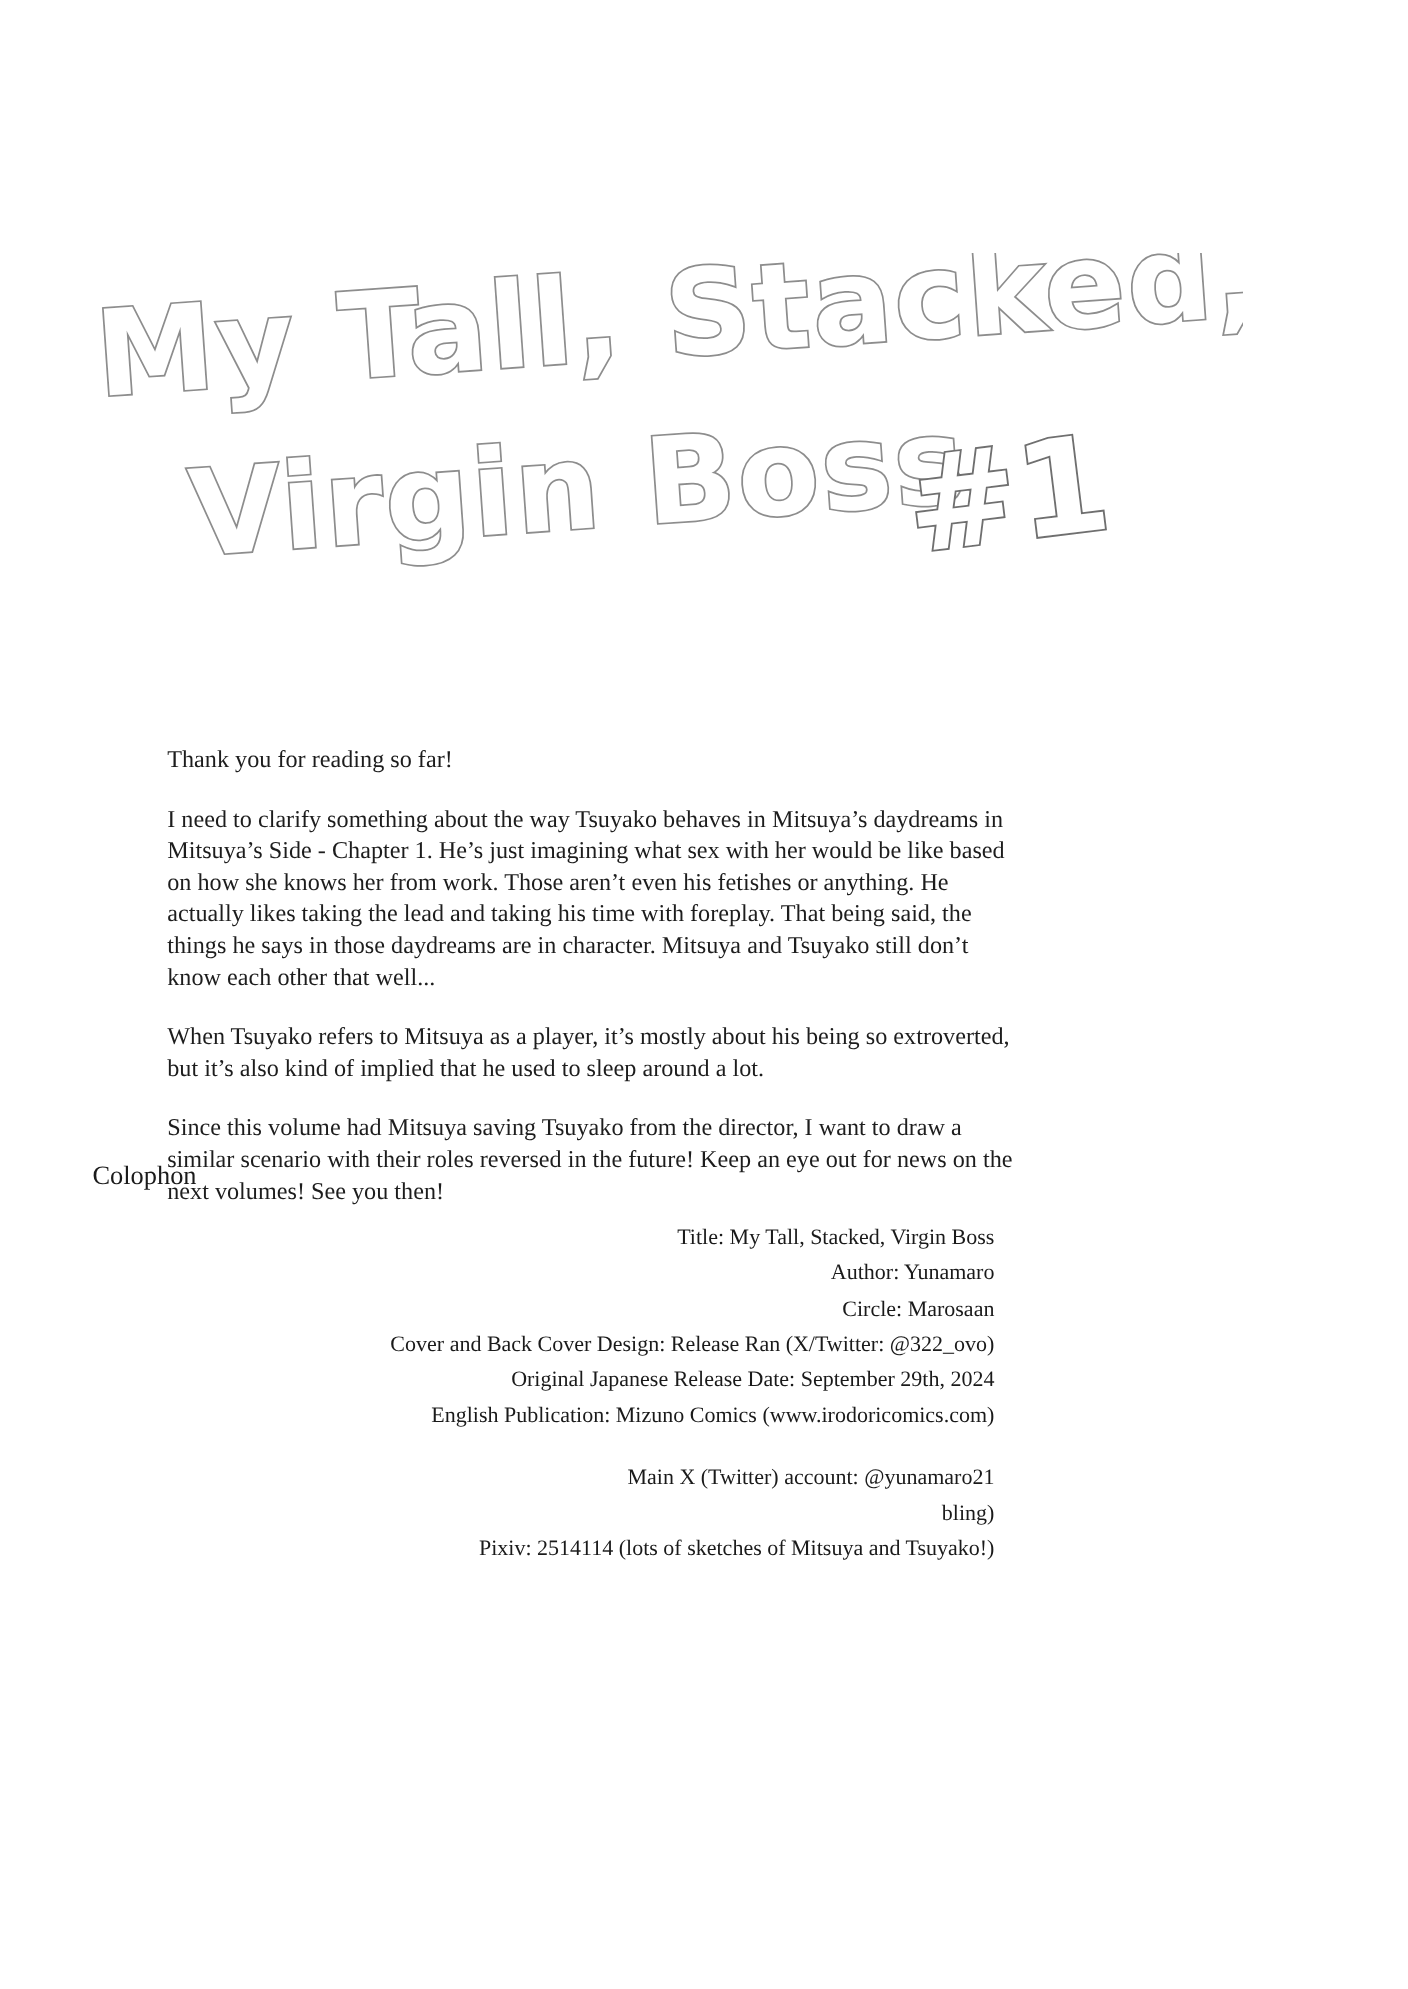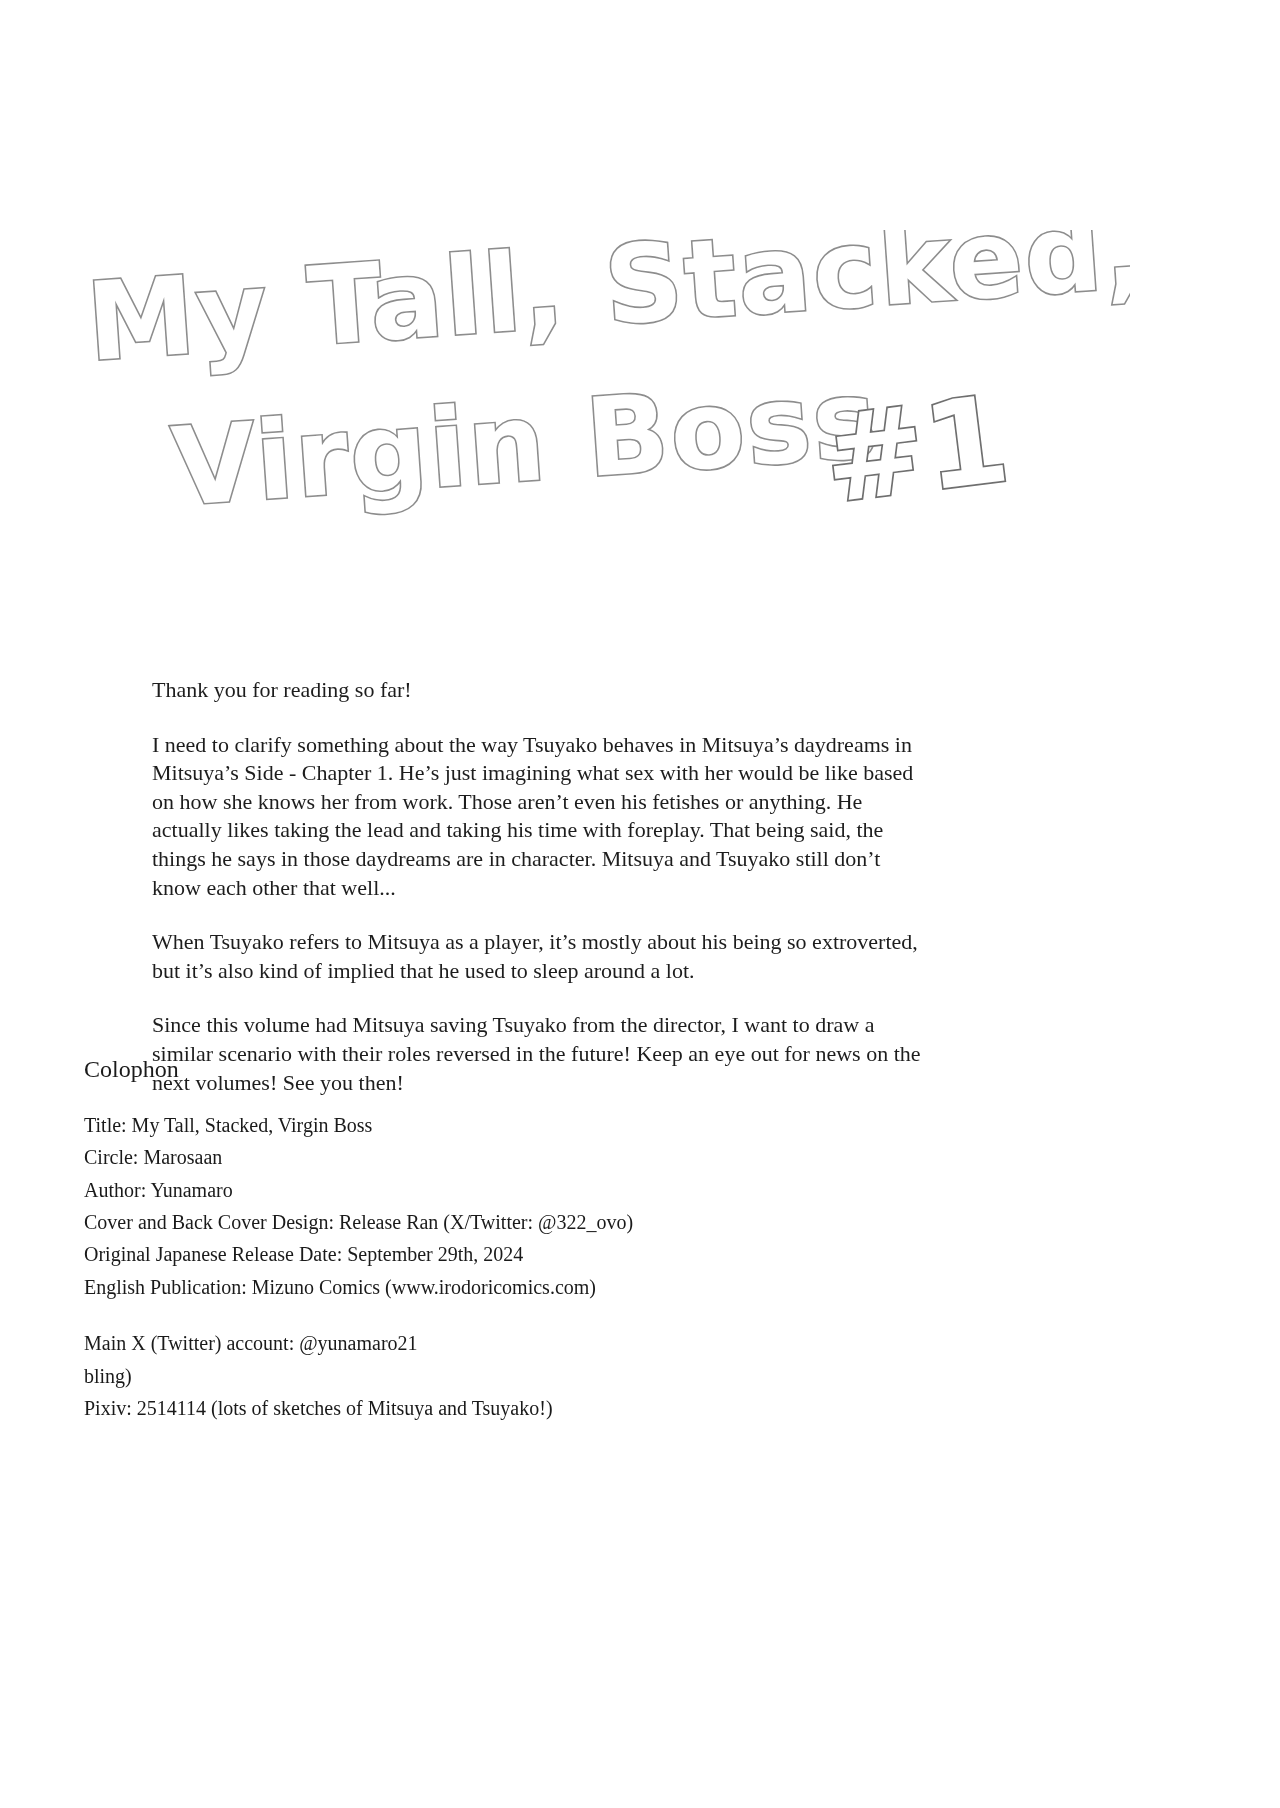--- a/index.html
+++ b/index.html
@@ -75,20 +75,21 @@
     top: 1052px;
     width: 820px;
   }
   .colophon .heading {
     font-size: 24px;
     line-height: 1.45;
     margin: 0 0 22px 0;
   }
   .colophon .block {
     margin: 0 0 24px 0;
+    text-align: right;
   }
   .colophon .block .line {
     font-size: 20px;
     line-height: 1.62;
   }
   .colophon .block:last-child { margin-bottom: 0; }
 </style>
 </head>
 <body>
 
@@ -107,22 +108,22 @@
     <p>I need to clarify something about the way Tsuyako behaves in Mitsuya’s daydreams in Mitsuya’s Side - Chapter 1. He’s just imagining what sex with her would be like based on how she knows her from work. Those aren’t even his fetishes or anything. He actually likes taking the lead and taking his time with foreplay. That being said, the things he says in those daydreams are in character. Mitsuya and Tsuyako still don’t know each other that well...</p>
     <p>When Tsuyako refers to Mitsuya as a player, it’s mostly about his being so extroverted, but it’s also kind of implied that he used to sleep around a lot.</p>
     <p>Since this volume had Mitsuya saving Tsuyako from the director, I want to draw a similar scenario with their roles reversed in the future! Keep an eye out for news on the next volumes! See you then!</p>
   </div>
 
   <div class="colophon">
     <div class="heading">Colophon</div>
 
     <div class="block">
       <div class="line">Title: My Tall, Stacked, Virgin Boss</div>
+      <div class="line">Author: Yunamaro</div>
       <div class="line">Circle: Marosaan</div>
-      <div class="line">Author: Yunamaro</div>
       <div class="line">Cover and Back Cover Design: Release Ran (X/Twitter: @322_ovo)</div>
       <div class="line">Original Japanese Release Date: September 29th, 2024</div>
       <div class="line">English Publication: Mizuno Comics (www.irodoricomics.com)</div>
     </div>
 
     <div class="block">
       <div class="line">Main X (Twitter) account: @yunamaro21</div>
       <div class="line">bling)</div>
       <div class="line">Pixiv: 2514114 (lots of sketches of Mitsuya and Tsuyako!)</div>
     </div>

